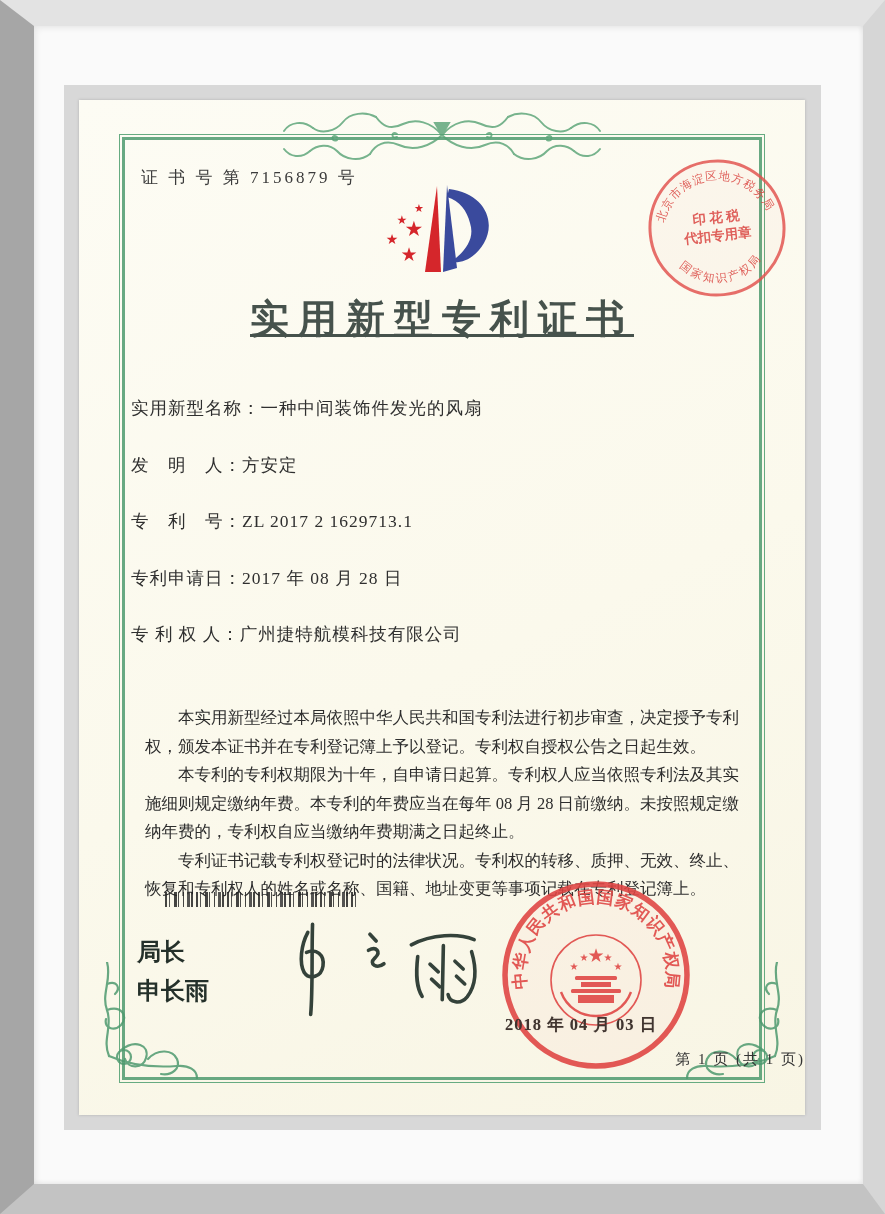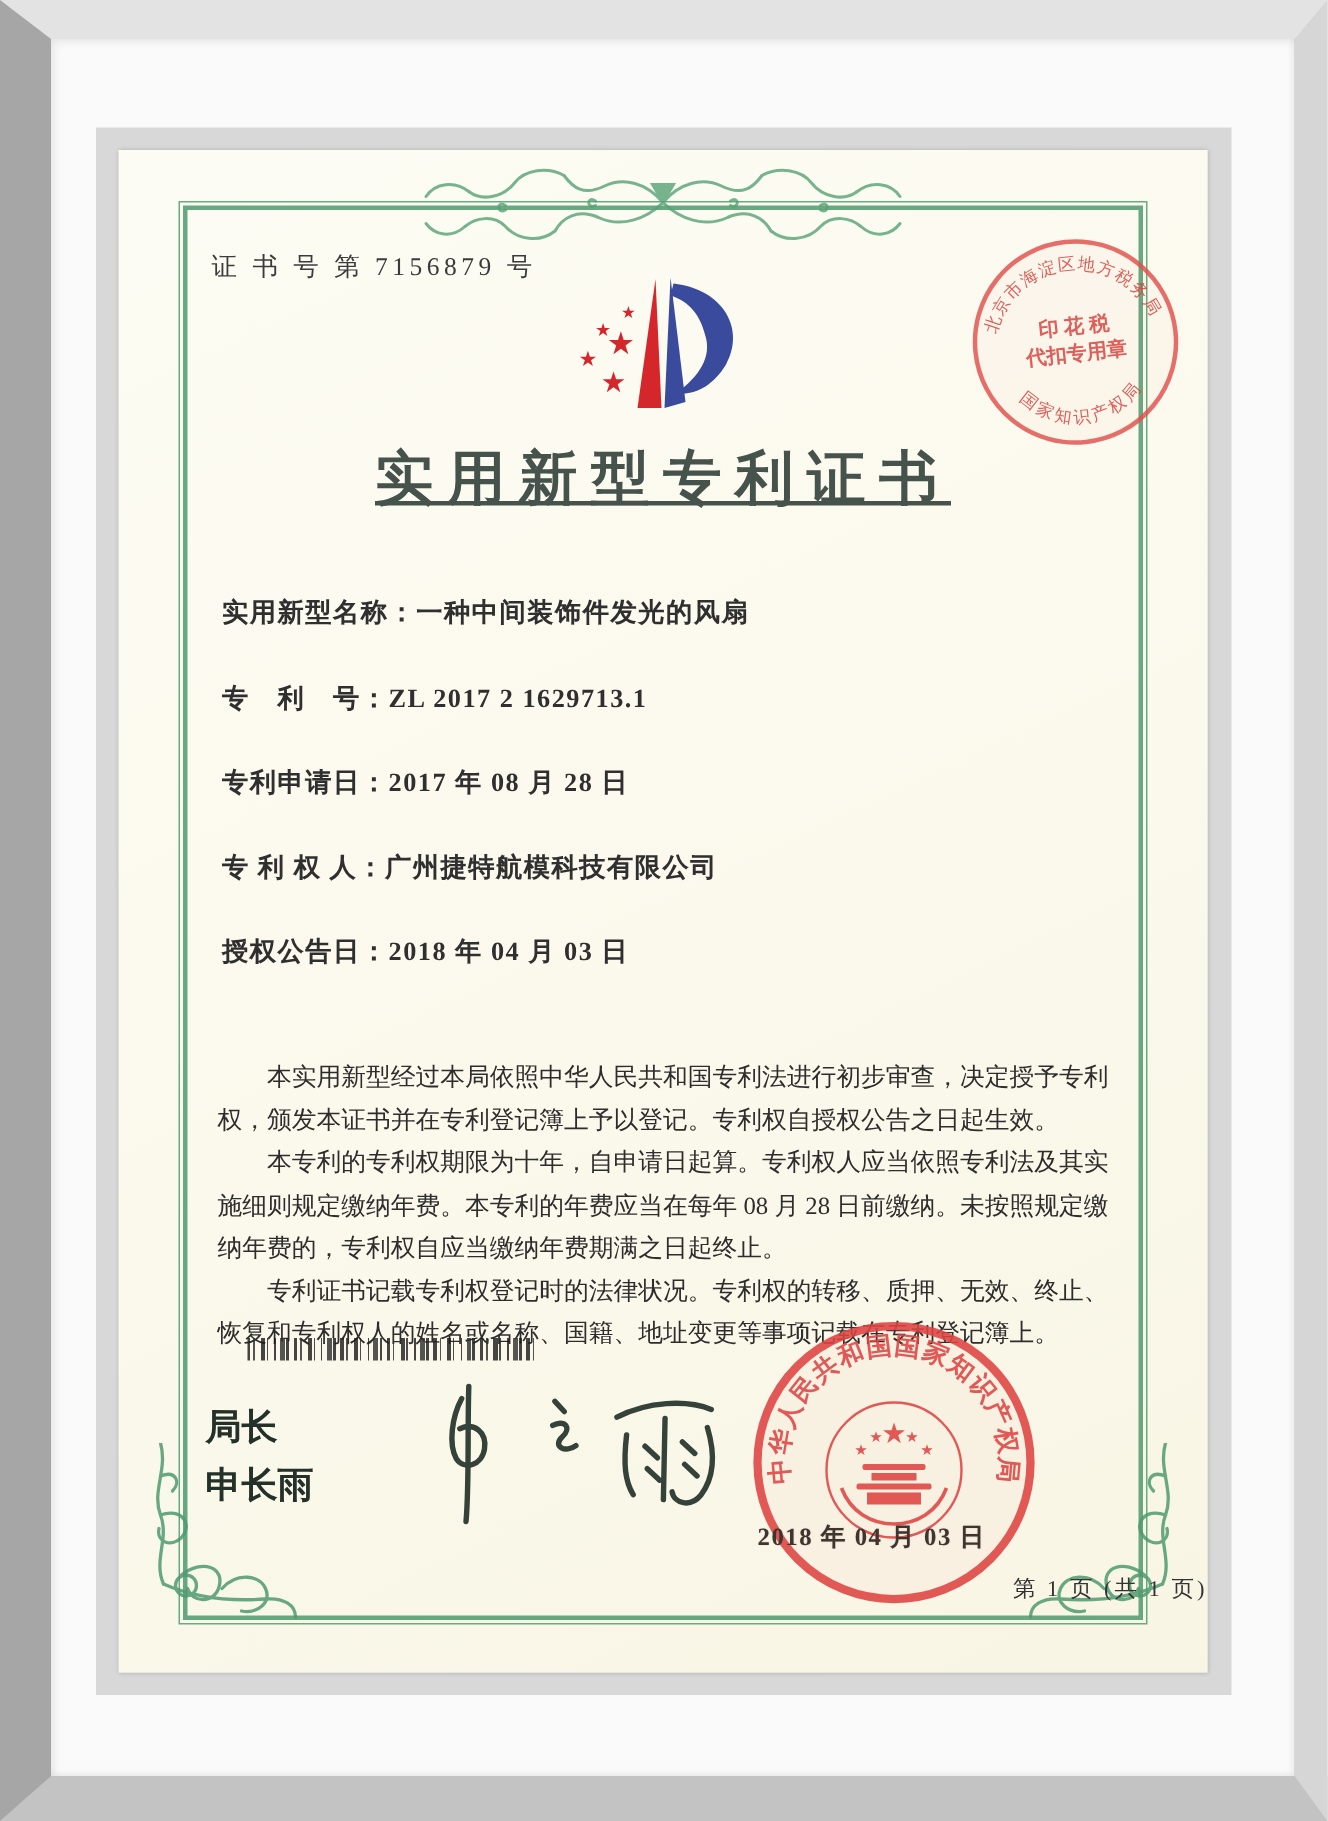--- a/index.html
+++ b/index.html
@@ -43,21 +43,21 @@
   
   .cert-no{
     position:absolute;left:62px;top:66px;
     font-size:17px;letter-spacing:3px;color:#3b3b3b;
   }
   .logo{position:absolute;left:290px;top:76px;width:144px;height:110px;}
   .cert-title{
     position:absolute;left:0;top:192px;width:100%;text-align:center;
     font-size:39px;font-weight:bold;letter-spacing:9px;color:#46524c;text-decoration:underline;
   }
-  .fields{position:absolute;left:69px;top:296px;color:#2f2f2f;font-weight:bold;}
+  .fields{position:absolute;left:52px;top:296px;color:#2f2f2f;}
   .field-row{height:18px;margin-bottom:38.5px;font-size:17.5px;letter-spacing:1px;white-space:nowrap;}
   .field-row .lbl{}
   .field-row .val{}
   .paragraphs{
     position:absolute;left:66px;top:604px;width:594px;
     font-size:16.5px;line-height:28.5px;color:#2d2d2d;text-align:justify;
   }
   .paragraphs p{margin:0;text-indent:2em;}
   .barcode{
     position:absolute;left:86px;top:792px;width:191px;height:15px;
@@ -166,30 +166,30 @@
     <text x="40" y="85" font-size="19" fill="#d5262b" text-anchor="middle">★</text>
   </svg>
 
   <div class="cert-title">实用新型专利证书</div>
 
   <div class="fields">
     <div class="field-row">
       <span class="lbl">实用新型名称：</span><span class="val">一种中间装饰件发光的风扇</span>
     </div>
     <div class="field-row">
+      <span class="lbl">发　明　人：</span><span class="val">方安定</span>
+    </div>
+    <div class="field-row">
       <span class="lbl">专　利　号：</span><span class="val">ZL 2017 2 1629713.1</span>
     </div>
     <div class="field-row">
       <span class="lbl">专利申请日：</span><span class="val">2017 年 08 月 28 日</span>
     </div>
     <div class="field-row">
       <span class="lbl">专 利 权 人：</span><span class="val">广州捷特航模科技有限公司</span>
-    </div>
-    <div class="field-row">
-      <span class="lbl">授权公告日：</span><span class="val">2018 年 04 月 03 日</span>
     </div>
   </div>
 
   <div class="paragraphs">
     <p>本实用新型经过本局依照中华人民共和国专利法进行初步审查，决定授予专利权，颁发本证书并在专利登记簿上予以登记。专利权自授权公告之日起生效。</p>
     <p>本专利的专利权期限为十年，自申请日起算。专利权人应当依照专利法及其实施细则规定缴纳年费。本专利的年费应当在每年 08 月 28 日前缴纳。未按照规定缴纳年费的，专利权自应当缴纳年费期满之日起终止。</p>
     <p>专利证书记载专利权登记时的法律状况。专利权的转移、质押、无效、终止、恢复和专利权人的姓名或名称、国籍、地址变更等事项记载在专利登记簿上。</p>
   </div>
 
   <div class="barcode"></div>

